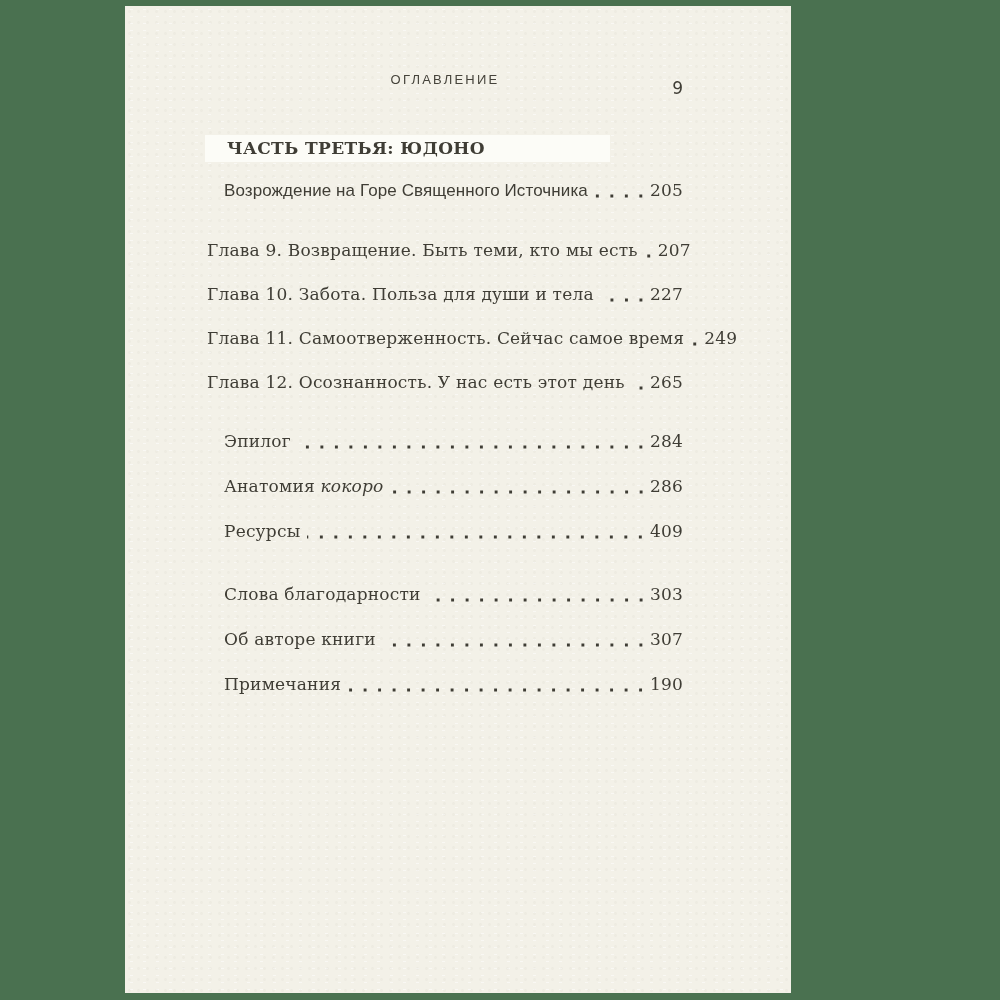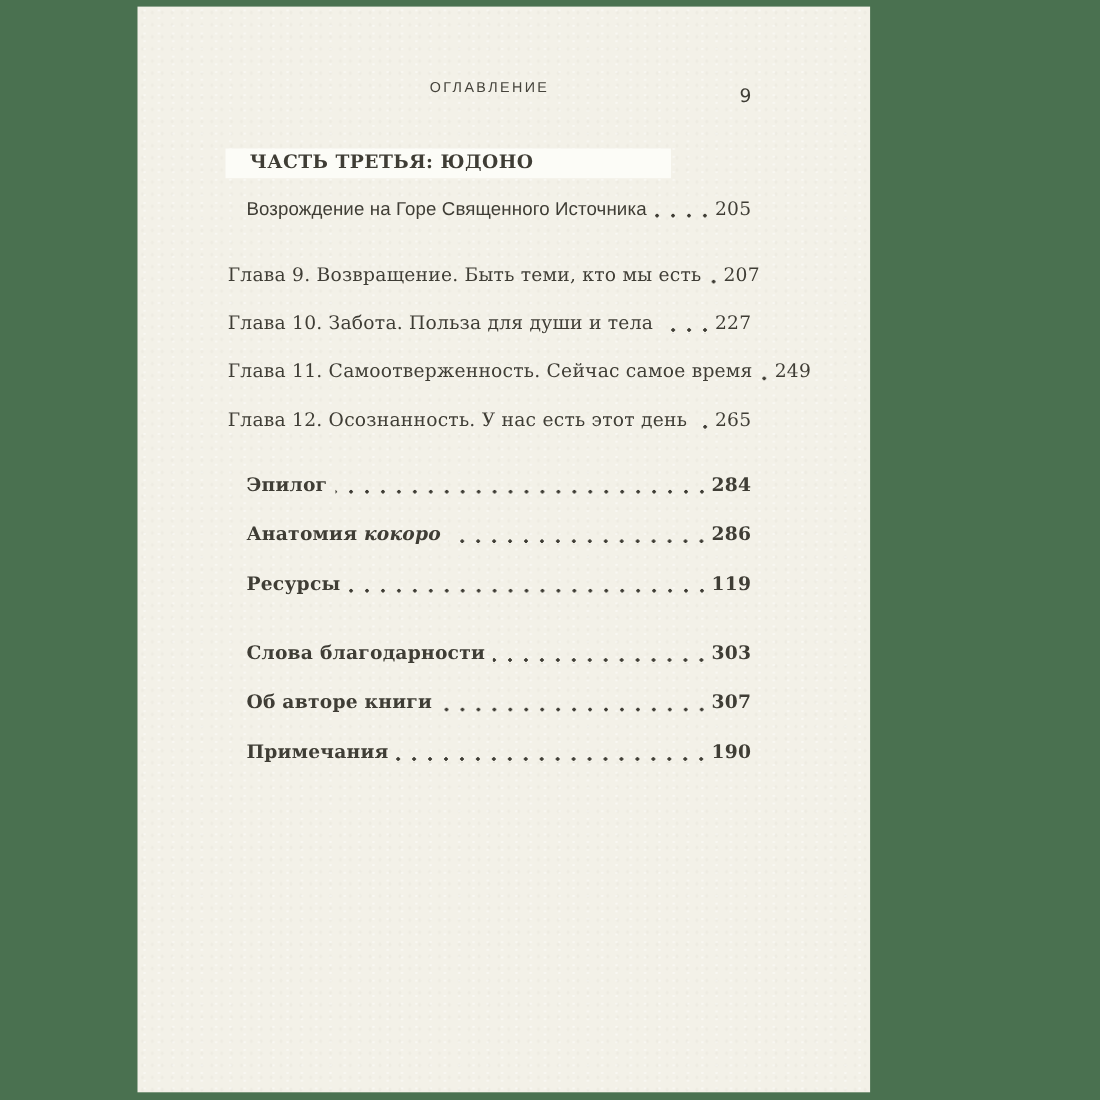--- a/index.html
+++ b/index.html
@@ -95,21 +95,21 @@
     background-image:radial-gradient(circle, var(--ink) 1.4px, transparent 1.7px);
     background-size:14.5px 5px;
     background-repeat:repeat-x;
     background-position:right 1px bottom 0.5px;
   }
   .pagenum{font-size:17px;}
   
   .section-part-intro .toc-row{margin-top:18px;}
   .section-chapters .toc-row{margin-top:22px;}
   .section-chapters .toc-row:first-child{margin-top:38px;}
-  .section-back-matter .toc-row{margin-top:23px;font-weight:bold;}
+  .section-back-matter .toc-row{margin-top:23px;}
   .section-back-matter .toc-row:first-child{margin-top:37px;}
   .section-back-matter .toc-row:nth-child(4){margin-top:41px;}
 </style>
 </head>
 <body>
 
 <div class="page">
   <div class="content">
 
     <div class="running-header">
@@ -166,21 +166,21 @@
           <div class="toc-row indent">
             <span class="title">Анатомия </span>
             <span class="title italic">кокоро</span>
             <span class="leader"></span>
             <span class="pagenum">286</span>
           </div>
           <div class="toc-row indent">
             <span class="title">Ресурсы</span>
             <span class="title italic"></span>
             <span class="leader"></span>
-            <span class="pagenum">119</span>
+            <span class="pagenum">409</span>
           </div>
           <div class="toc-row indent">
             <span class="title">Слова благодарности</span>
             <span class="title italic"></span>
             <span class="leader"></span>
             <span class="pagenum">303</span>
           </div>
           <div class="toc-row indent">
             <span class="title">Об авторе книги</span>
             <span class="title italic"></span>

